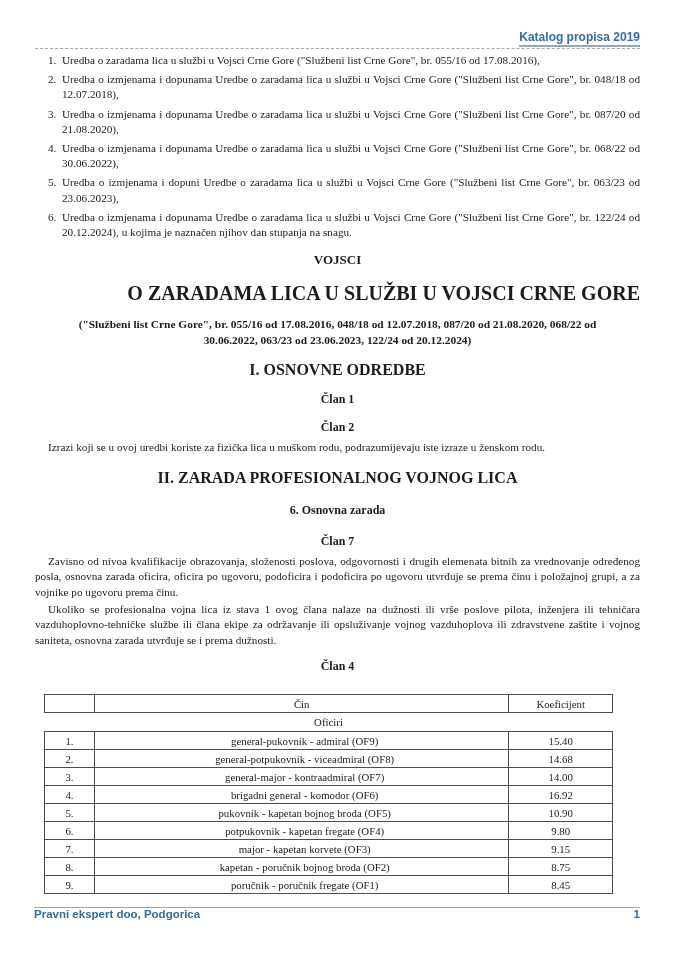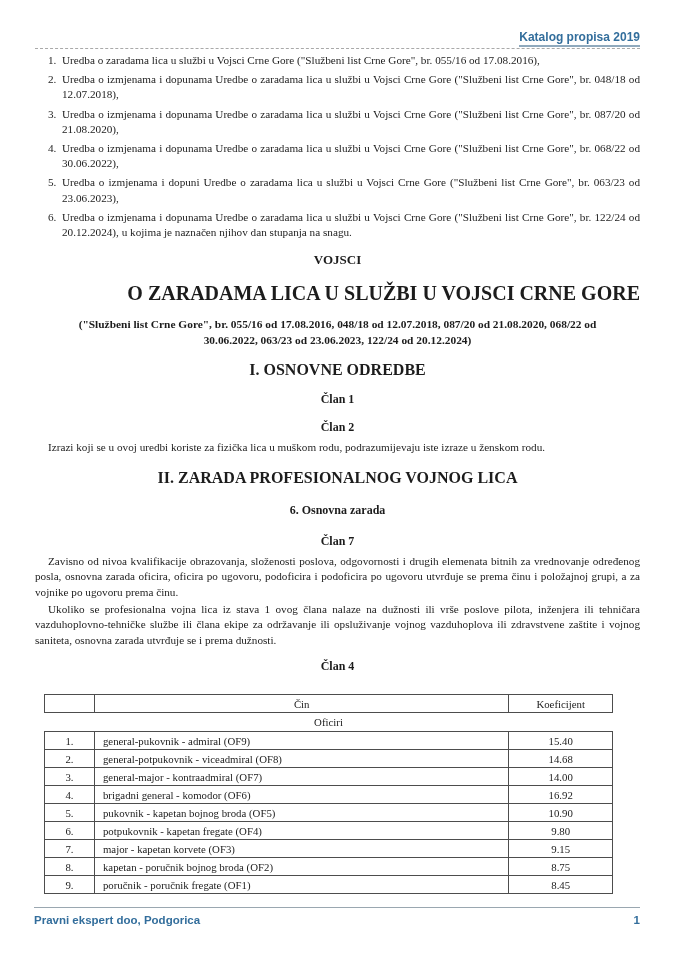--- a/index.html
+++ b/index.html
@@ -48,33 +48,33 @@
   
   .ranks-table{
     margin:20px 0 0 9px;border-collapse:collapse;width:569px;
     font-size:10.8px;
   }
   .ranks-table td{
     border:1px solid #4d4d4d;height:17px;padding:0 2px;
     vertical-align:middle;
   }
   .ranks-table td.c1{width:46px;text-align:center;}
-  .ranks-table td.c2{width:413px;text-align:left;padding-left:8px;}
+  .ranks-table td.c2{width:413px;text-align:center;padding-left:8px;}
   .ranks-table td.c3{width:100px;text-align:center;}
   .ranks-table td.center{text-align:center;padding-left:2px;}
   .ranks-table td.group{
     border-left:none;border-right:none;text-align:center;height:18px;
   }
 
   
   .doc-footer{
     position:absolute;left:34px;right:39px;top:907px;
     border-top:1px solid #9aa7b0;
     display:flex;justify-content:space-between;align-items:flex-start;
-    padding-top:6px;
+    padding-top:0;
     font-family:"Liberation Sans","DejaVu Sans",sans-serif;
     font-weight:bold;font-size:11.5px;color:#336E9C;
   }
 </style>
 </head>
 <body>
 
 <div class="page">
   <div class="content">
 

